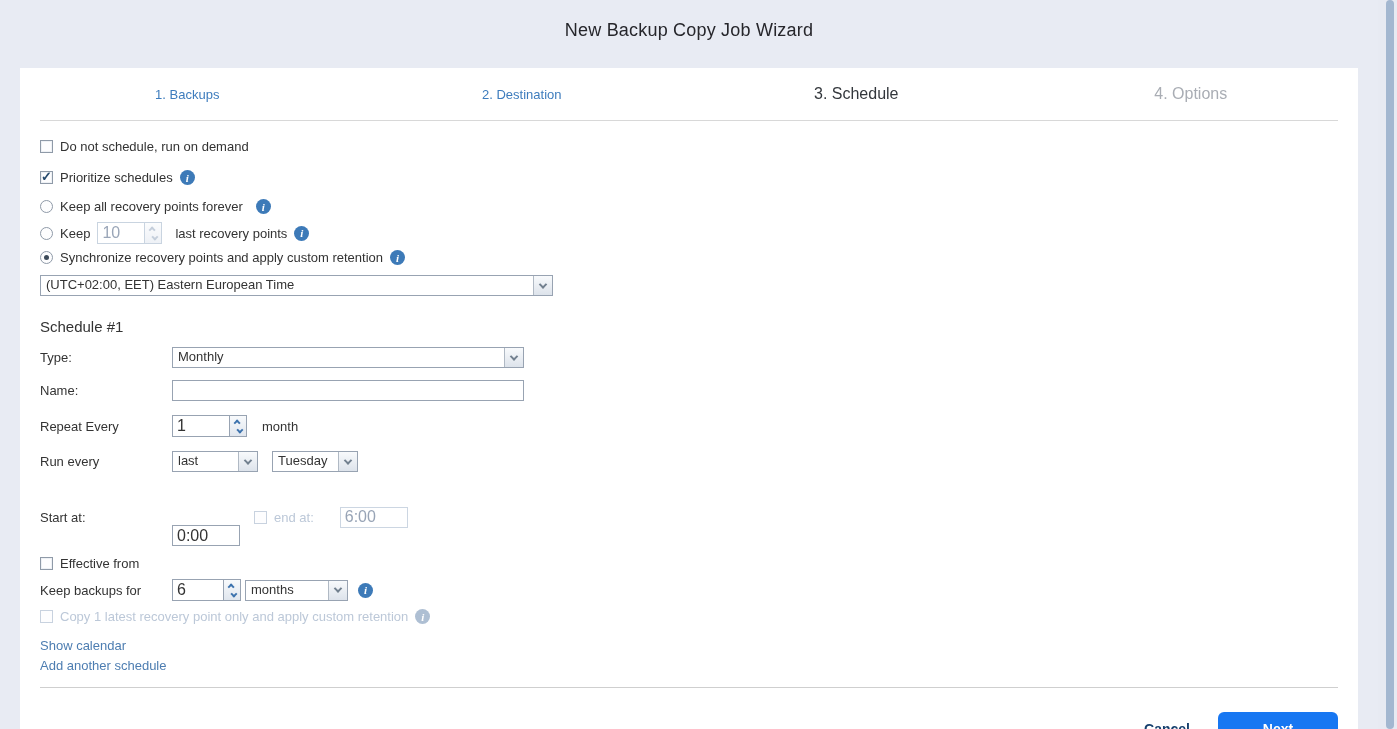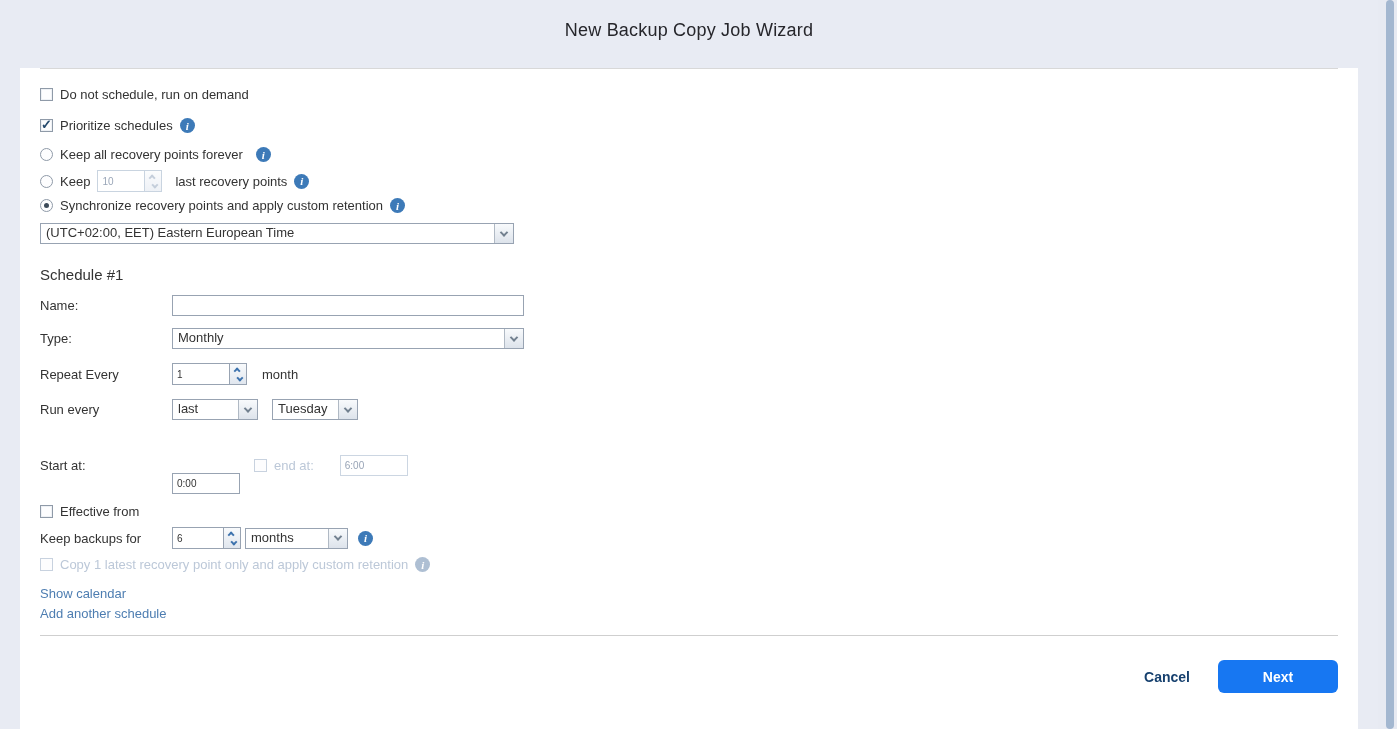--- a/index.html
+++ b/index.html
@@ -43,21 +43,21 @@
         border-radius:50%; background:#3c4a59; }
 
   
   .info { width:15px; height:15px; border-radius:50%; background:#3d7ab8; color:#fff;
           display:inline-flex; align-items:center; justify-content:center;
           font-family:"Liberation Serif", serif; font-size:11px; font-weight:bold; font-style:italic;
           flex:0 0 15px; cursor:default; }
   .info.muted { background:#aebfd3; }
 
   
-  .ti { height:21px; border:1px solid #98a3b2; background:#fff; font-size:10px; color:#333;
+  .ti { height:21px; border:1px solid #98a3b2; background:#fff; font-size:16px; color:#333;
         padding:0 4px; font-family:"Liberation Sans", sans-serif; }
   .ti:disabled, .ti.disabled { border-color:#ccd6e2; color:#98a4b6; }
 
   
   .sel { display:inline-flex; height:21px; border:1px solid #98a3b2; background:#fff; align-items:stretch; }
   .sel .sel-val { flex:1; padding:1px 5px 0 5px; font-size:13px; color:#333; white-space:nowrap; overflow:hidden; }
   .sel .sel-btn { width:19px; border-left:1px solid #b0b9c4; background:linear-gradient(#f8fafc,#dde3eb);
                   display:flex; align-items:center; justify-content:center; }
   .chev { width:6px; height:6px; border-right:2px solid #72808f; border-bottom:2px solid #72808f;
           transform:rotate(45deg) translate(-1px,-1px); }
@@ -105,20 +105,26 @@
 <body>
 
 <div class="stage">
 
   <div class="win-header">
     <span class="win-title">New Backup Copy Job Wizard</span>
   </div>
 
   <div class="panel">
 
+    <div class="tabs">
+      <div class="tab link">1. Backups</div>
+      <div class="tab link">2. Destination</div>
+      <div class="tab active">3. Schedule</div>
+      <div class="tab disabled">4. Options</div>
+    </div>
     <div class="tab-divider"></div>
 
     <div class="content">
 
       <div class="opt-row mt18">
         <span class="cb"></span>
         <span class="lbl">Do not schedule, run on demand</span>
       </div>
 
       <div class="opt-row mt16">
@@ -153,43 +159,43 @@
         <span class="info">i</span>
       </div>
 
       <div class="opt-row mt6">
         <span class="rb selected"></span>
         <span class="lbl">Synchronize recovery points and apply custom retention</span>
         <span class="info">i</span>
       </div>
 
       <div class="mt10">
-        <span class="sel" style="width:474px">
+        <span class="sel" style="width:513px">
           <span class="sel-val">(UTC+02:00, EET) Eastern European Time</span>
           <span class="sel-btn">
               <i class="chev"></i>
             </span>
         </span>
       </div>
 
       <div class="sched-h">Schedule #1</div>
-
-      <div class="form-row mt12">
-        <span class="form-label">Name:</span>
-        <input class="ti" style="width: 352px;" value="">
-      </div>
 
       <div class="form-row mt12">
         <span class="form-label">Type:</span>
         <span class="sel" style="width:352px">
           <span class="sel-val">Monthly</span>
           <span class="sel-btn">
               <i class="chev"></i>
             </span>
         </span>
+      </div>
+
+      <div class="form-row mt12">
+        <span class="form-label">Name:</span>
+        <input class="ti" style="width: 352px;" value="">
       </div>
 
       <div class="form-row mt14">
         <span class="form-label">Repeat Every</span>
         <span class="spin">
           <input class="ti" style="width: 58px;" value="1">
           <span class="spin-btn">
             <span>
                 <i class="sc-up"></i>
               </span>

